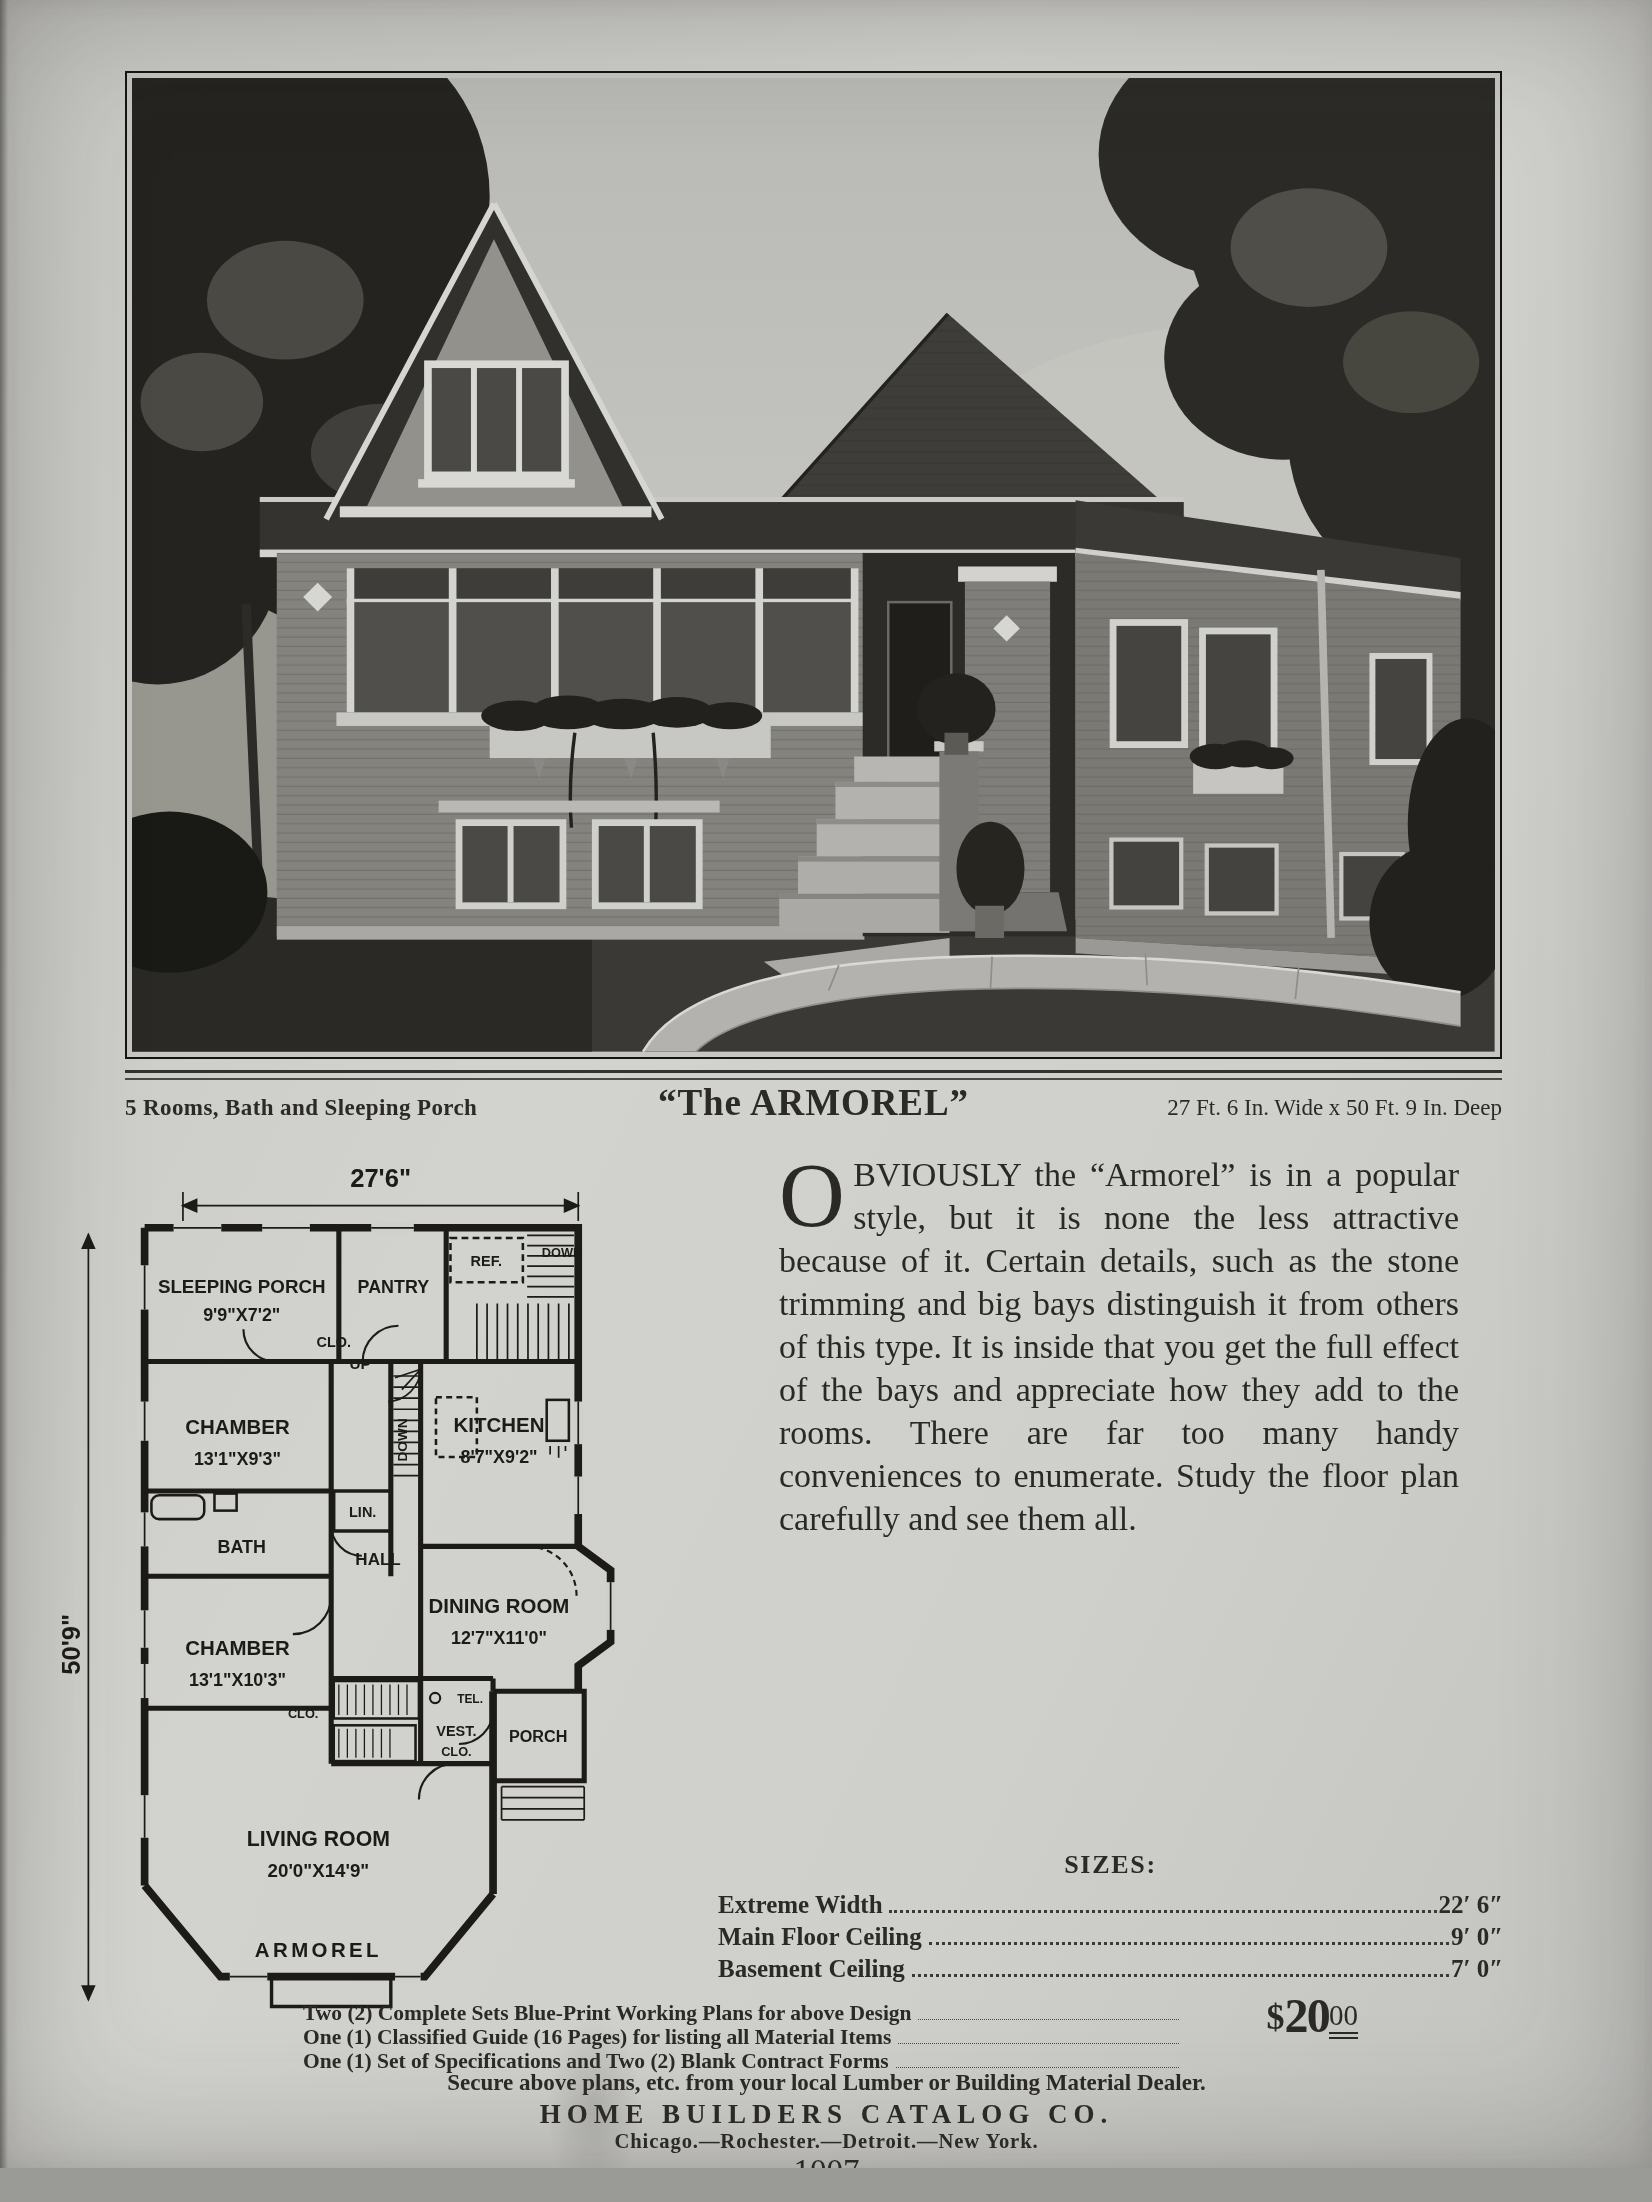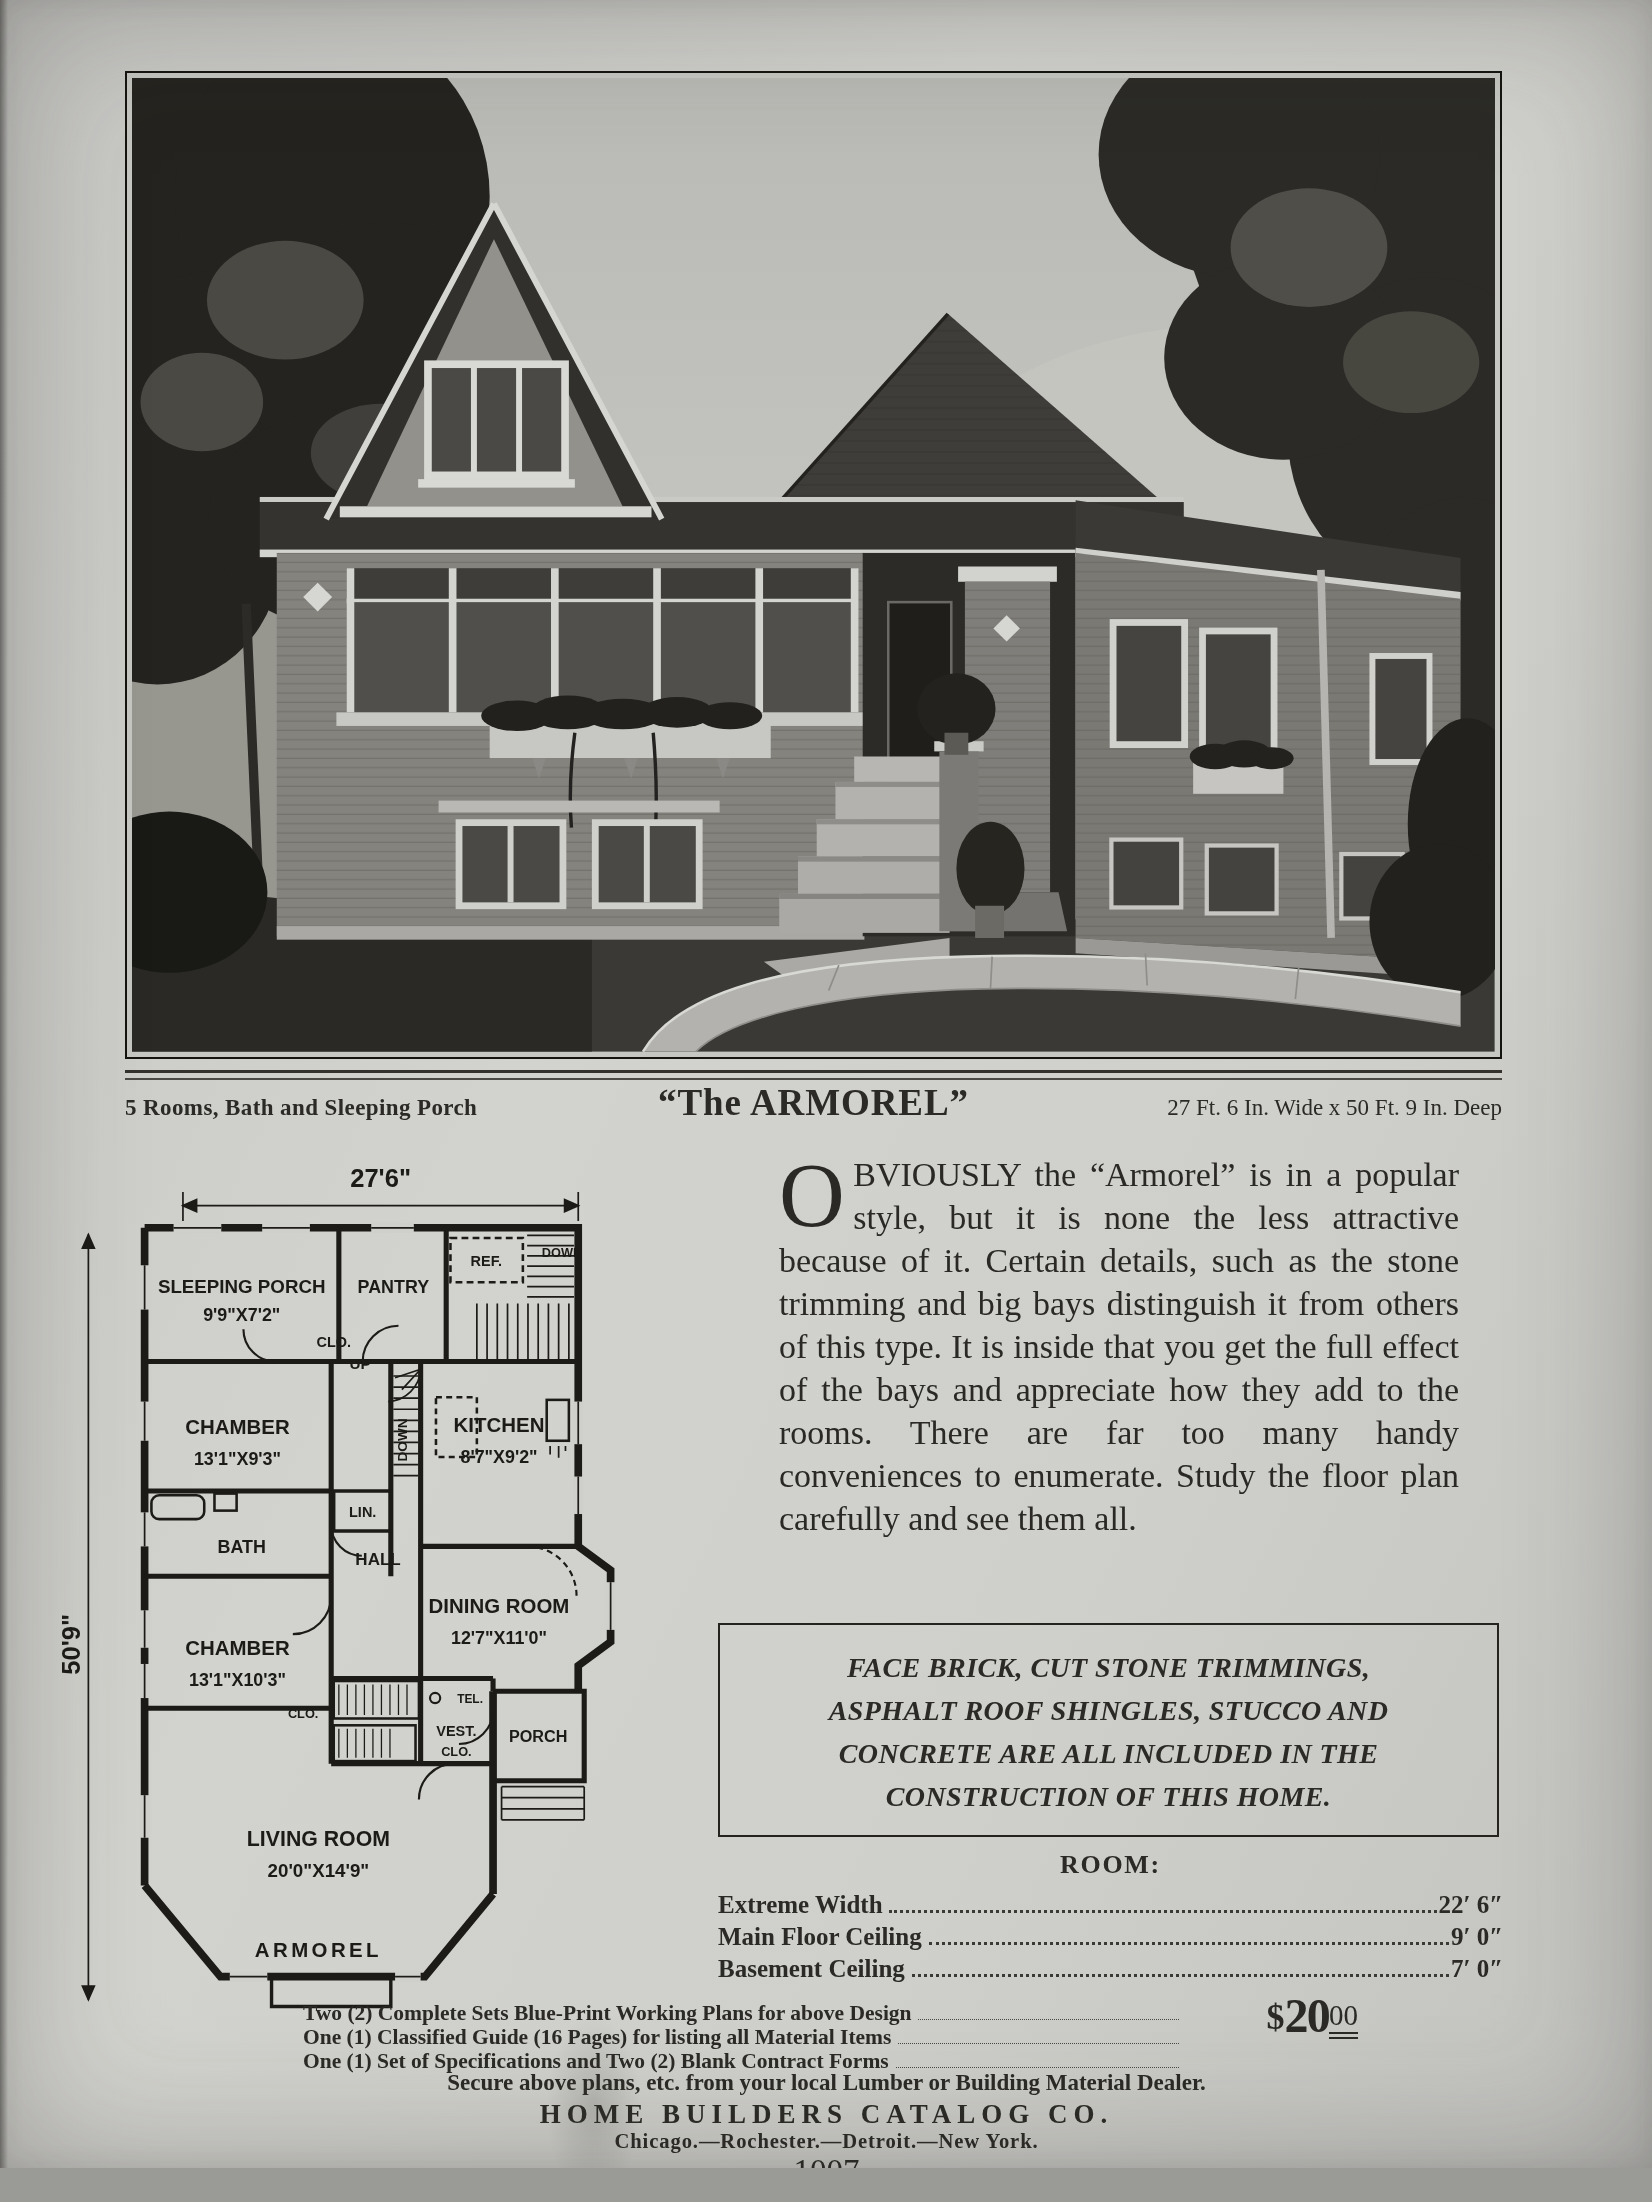--- a/index.html
+++ b/index.html
@@ -388,29 +388,23 @@
         <text x="300" y="858" font-size="22" text-anchor="middle">20'0"X14'9"</text>
         <text x="300" y="952" font-size="24" letter-spacing="4" text-anchor="middle">ARMOREL</text>
       </g>
     </svg>
   </div>
 
   <div class="description">
     <span class="dropcap">O</span><span>BVIOUSLY the “Armorel” is in a popular style, but it is none the less attractive because of it.  Certain details, such as the stone trimming and big bays distinguish it from others of this type.  It is inside that you get the full effect of the bays and appreciate how they add to the rooms.  There are far too many handy conveniences to enumerate.  Study the floor plan carefully and see them all.</span>
   </div>
 
-  <div class="feature-box">
-    <div class="fb-line">FACE BRICK, CUT STONE TRIMMINGS,</div>
-    <div class="fb-line">ASPHALT ROOF SHINGLES, STUCCO AND</div>
-    <div class="fb-line">CONCRETE ARE ALL INCLUDED IN THE</div>
-    <div class="fb-line">CONSTRUCTION OF THIS HOME.</div>
-  </div>
 
   <div class="sizes">
-    <div class="sizes-heading">ROOM:</div>
+    <div class="sizes-heading">SIZES:</div>
     <div class="size-row">
       <span class="size-label">Extreme Width</span>
       <span class="size-leader"></span>
       <span class="size-value">22′ 6″</span>
     </div>
     <div class="size-row">
       <span class="size-label">Main Floor Ceiling</span>
       <span class="size-leader"></span>
       <span class="size-value">9′ 0″</span>
     </div>

